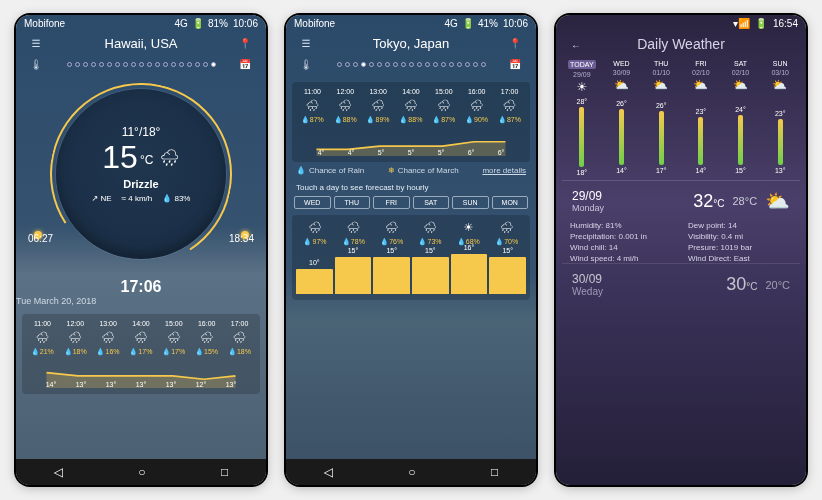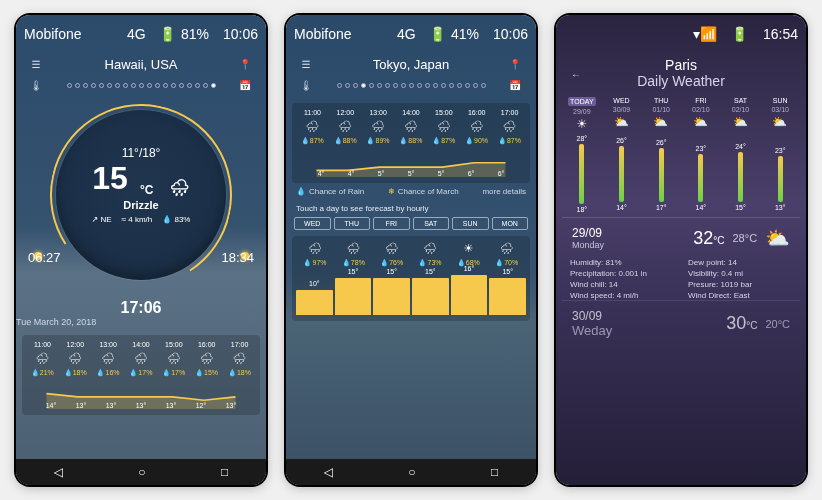--- a/index.html
+++ b/index.html
@@ -20,22 +20,22 @@
     color: #fff;
     box-shadow: 0 0 0 2px #000, 0 2px 12px rgba(0,0,0,.3);
     font-size: 10px;
     display: flex;
     flex-direction: column;
   }
   .bg1 { background: linear-gradient(#2c4b6b 0%, #35526f 45%, #5b7185 55%, #4a5e70 100%); }
   .bg2 { background: linear-gradient(#2b4a69 0%, #35526f 55%, #4a6476 65%, #3a4e63 100%); }
   .bg3 { background: linear-gradient(#2a2440, #4a3f6a 40%, #3a3258 60%, #241f38); }
 
-  .statusbar { display:flex; justify-content:space-between; align-items:center; padding:11px 8px; font-size:14px; }
-  .statusbar .right { display:flex; gap:14px; align-items:center; }
+  .statusbar { display:flex; justify-content:space-between; align-items:center; padding:3px 8px; font-size:10px; }
+  .statusbar .right { display:flex; gap:5px; align-items:center; }
 
   .header { display:flex; align-items:center; justify-content:space-between; padding:4px 10px; }
   .title { flex:1; text-align:center; font-size:13px; }
   .icon-btn { width:20px; display:flex; justify-content:center; cursor:pointer; color:#d6e1ee; }
 
   .dotrow { display:flex; align-items:center; padding:4px 10px; gap:8px; }
   .dots { flex:1; display:flex; gap:3px; justify-content:center; }
   .dot { width:5px; height:5px; border:1px solid #aac; border-radius:50%; }
   .dot.filled { background:#fff; }
 
@@ -47,26 +47,26 @@
     box-shadow: 0 0 0 1px rgba(255,255,255,.08), inset 0 -6px 14px rgba(0,0,0,.3);
     display:flex; flex-direction:column; align-items:center; justify-content:center;
     position:relative;
   }
   .arc {
     position:absolute; top:-6px; left:-6px; width:182px; height:182px; border-radius:50%;
     border:2px solid transparent;
     border-top-color:#f6c94c; border-left-color:#f6c94c; border-right-color:#f6c94c;
     transform: rotate(12deg);
   }
-  .suntimes { position:absolute; bottom:30px; width:100%; display:flex; justify-content:space-between; padding:0 12px; font-size:13px; }
+  .suntimes { position:absolute; bottom:30px; width:100%; display:flex; justify-content:space-between; padding:0 12px; font-size:10px; }
   .sunmark { position:absolute; width:8px; height:8px; background:#f6c94c; border-radius:50%; box-shadow:0 0 4px #f6c94c; }
   .sun-l { left:7%; bottom:35px; }
   .sun-r { right:7%; bottom:35px; }
   .hilo { font-size:12px; margin-top:-20px; }
-  .bigtemp { font-size:32px; font-weight:700; display:flex; align-items:flex-end; gap:12px; }
+  .bigtemp { font-size:32px; font-weight:400; display:flex; align-items:center; gap:2px; }
   .unit { font-size:12px; margin-top:4px; }
   .cond { font-size:11px; font-weight:600; margin-top:2px; }
   .windrow { display:flex; gap:10px; font-size:8px; margin-top:4px; }
   .nowtime { text-align:center; font-size:16px; font-weight:600; margin-top:4px; }
   .nowdate { font-size:9px; color:#cfd9e6; }
 
   
   .hourly {
     margin:8px 6px 0; padding:6px 4px;
     background: rgba(0,0,0,.18);
@@ -323,21 +323,21 @@
 
   <div class="legend">
     <span>
         <span style="color:#f6c94c">💧</span>
         <span>Chance of Rain</span>
       </span>
     <span>
         <span style="color:#f6c94c">❄</span>
         <span>Chance of March</span>
       </span>
-    <span style="">more details</span>
+    <span style="text-decoration:underline">more details</span>
   </div>
 
   <div class="touchhint">Touch a day to see forecast by hourly</div>
   <div class="daypills" id="s2-days">
       <div class="pill">WED</div>
       <div class="pill">THU</div>
       <div class="pill">FRI</div>
       <div class="pill">SAT</div>
       <div class="pill">SUN</div>
       <div class="pill">MON</div>
@@ -393,21 +393,20 @@
   <div class="statusbar" style="justify-content:flex-end">
     <span class="right">
       <span>▾📶</span>
       <span>🔋</span>
       <span>16:54</span>
     </span>
   </div>
   <div class="header">
     <span class="icon-btn">←</span>
     <span class="title" style="display:flex;flex-direction:column">
-      <span style="font-size:14px">Paris</span>
       <span class="subhead">Daily Weather</span>
     </span>
     <span style="width:20px"></span>
   </div>
 
 
   <div class="daily-grid" id="s3-days">
       <div class="dcol">
         <div class="today">TODAY</div>
         <div style="color: rgb(184, 176, 208);">29/09</div>
@@ -486,18 +485,18 @@
       <div>Visibility: 0.4 mi</div>
       <div>Wind chill: 14</div>
       <div>Presure: 1019 bar</div>
       <div>Wind speed: 4 mi/h</div>
       <div>Wind Direct: East</div>
     </div>
 
   <div class="dayrow" style="opacity:.7">
     <div class="date">
       <div style="font-size:12px">30/09</div>
-      <div style="font-size:13px;color:#c8c3da">Weday</div>
+      <div style="font-size:10px;color:#c8c3da">Weday</div>
     </div>
     <div class="hi"><span>30</span><span style="font-size:10px">°C</span></div>
     <div class="lo"><span>20</span>°C</div>
   </div>
 </div>
 
 </body></html>

